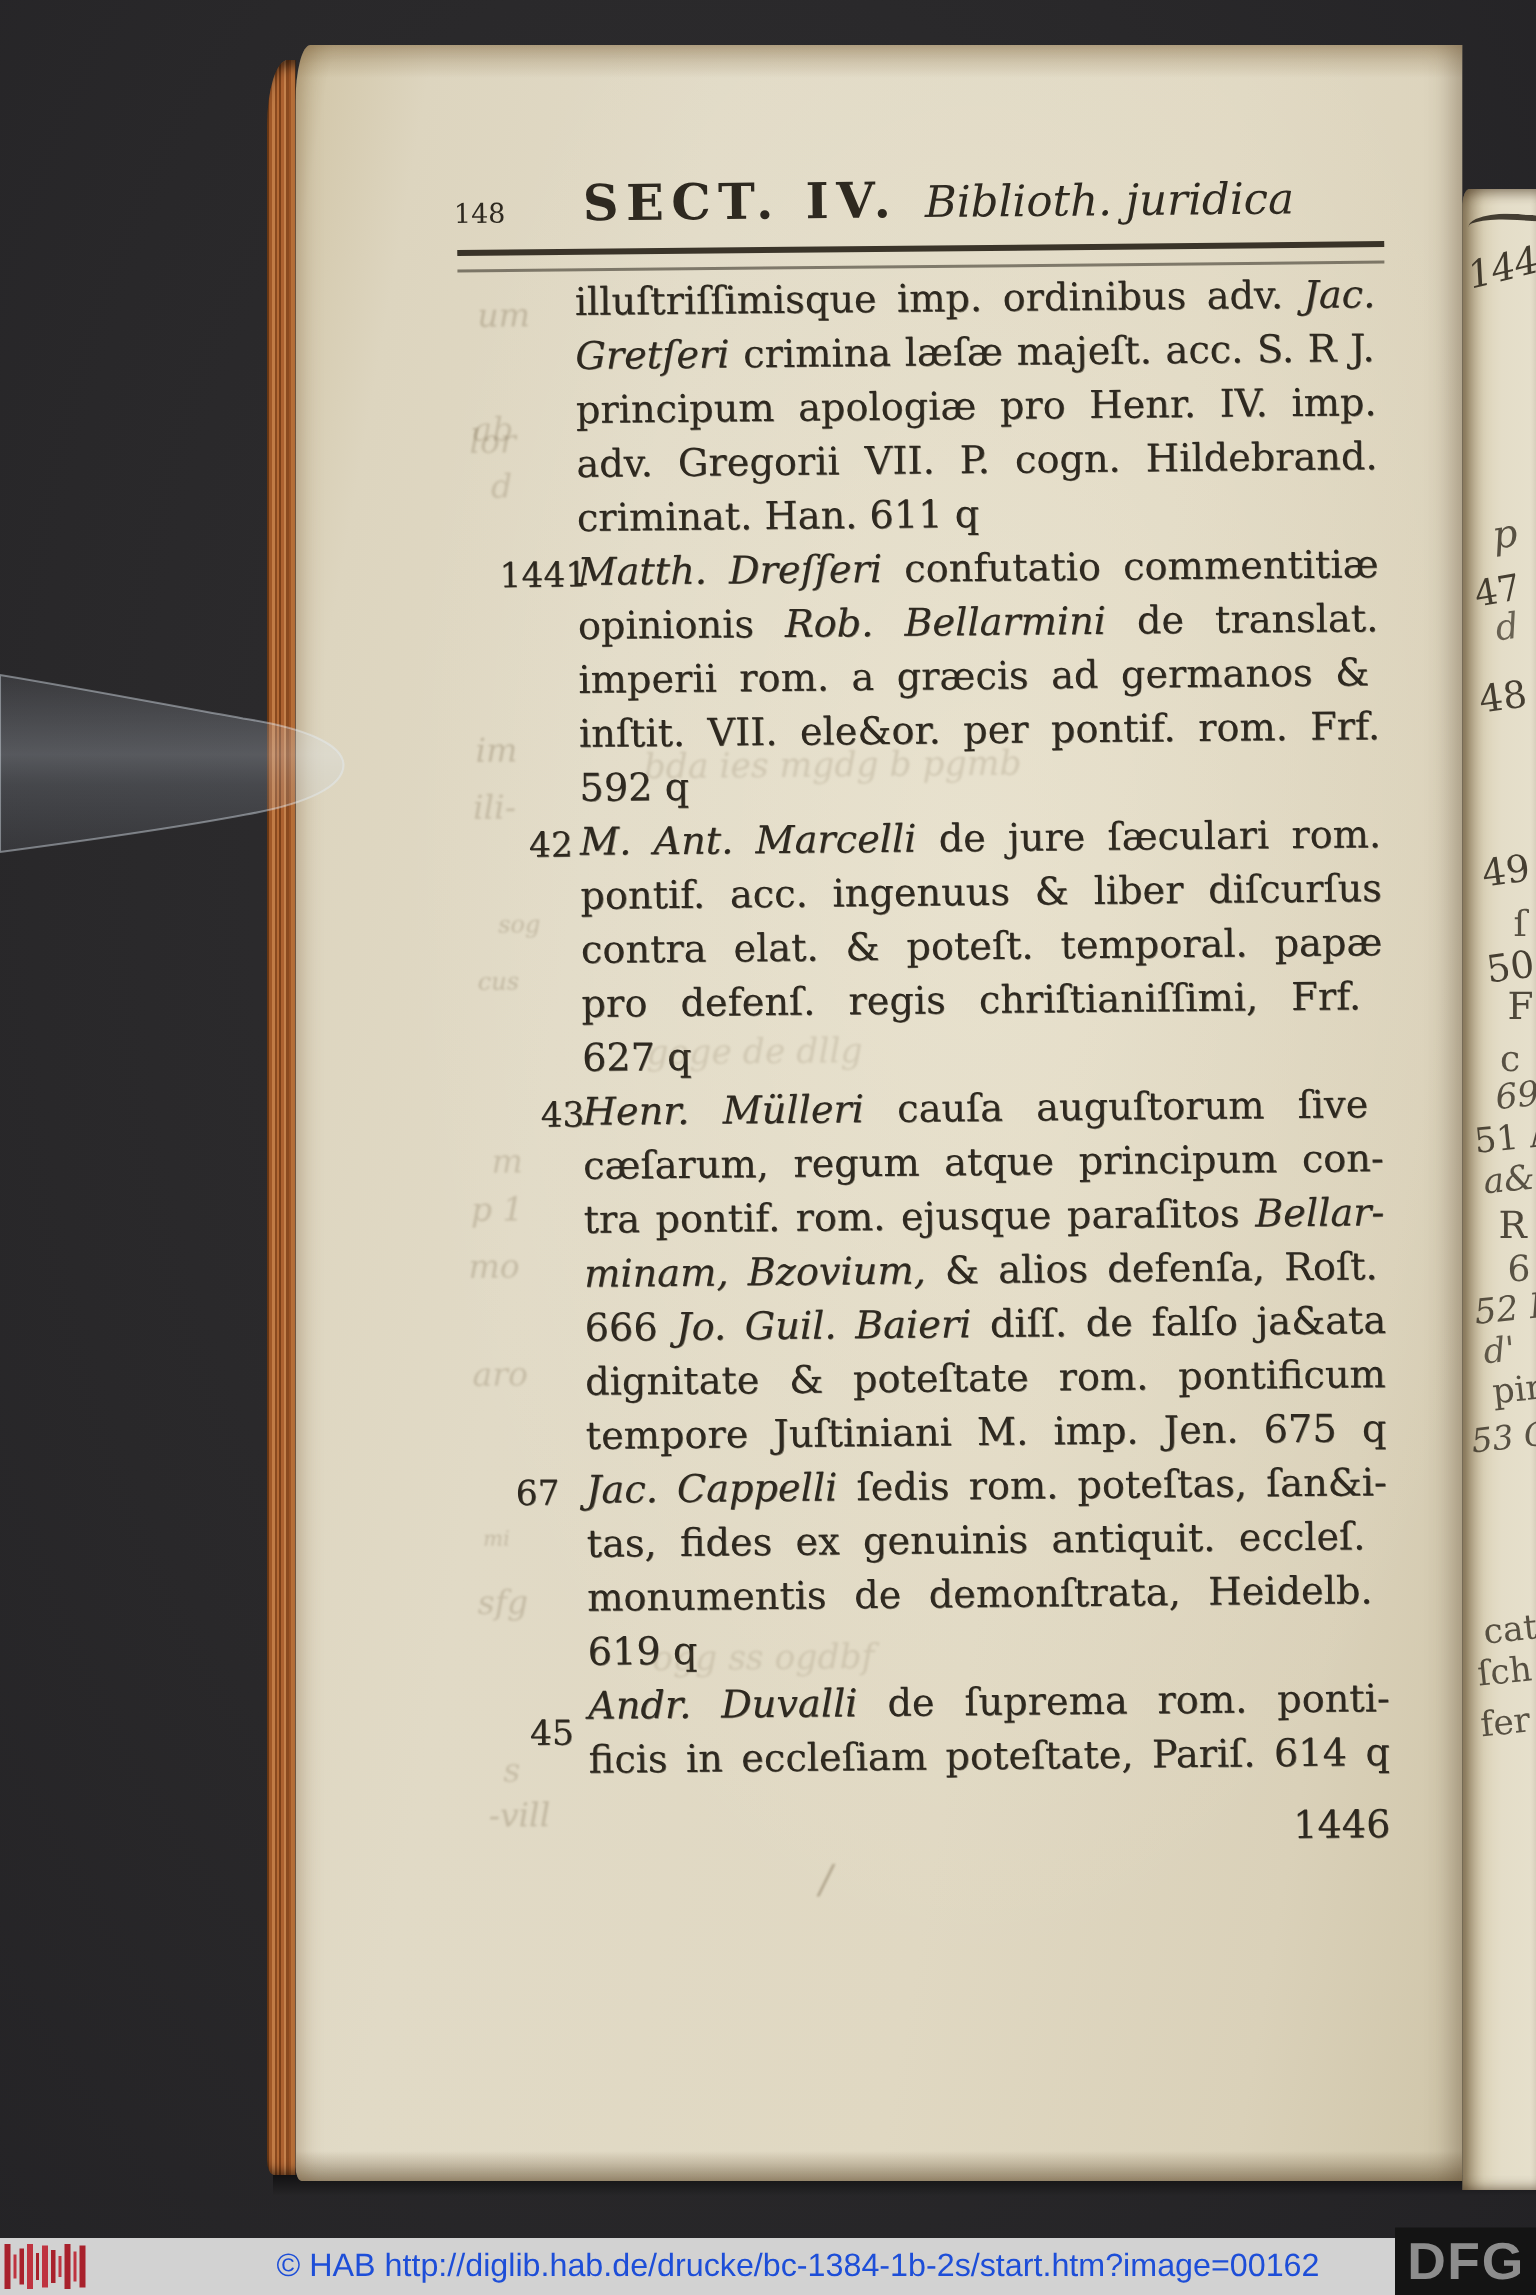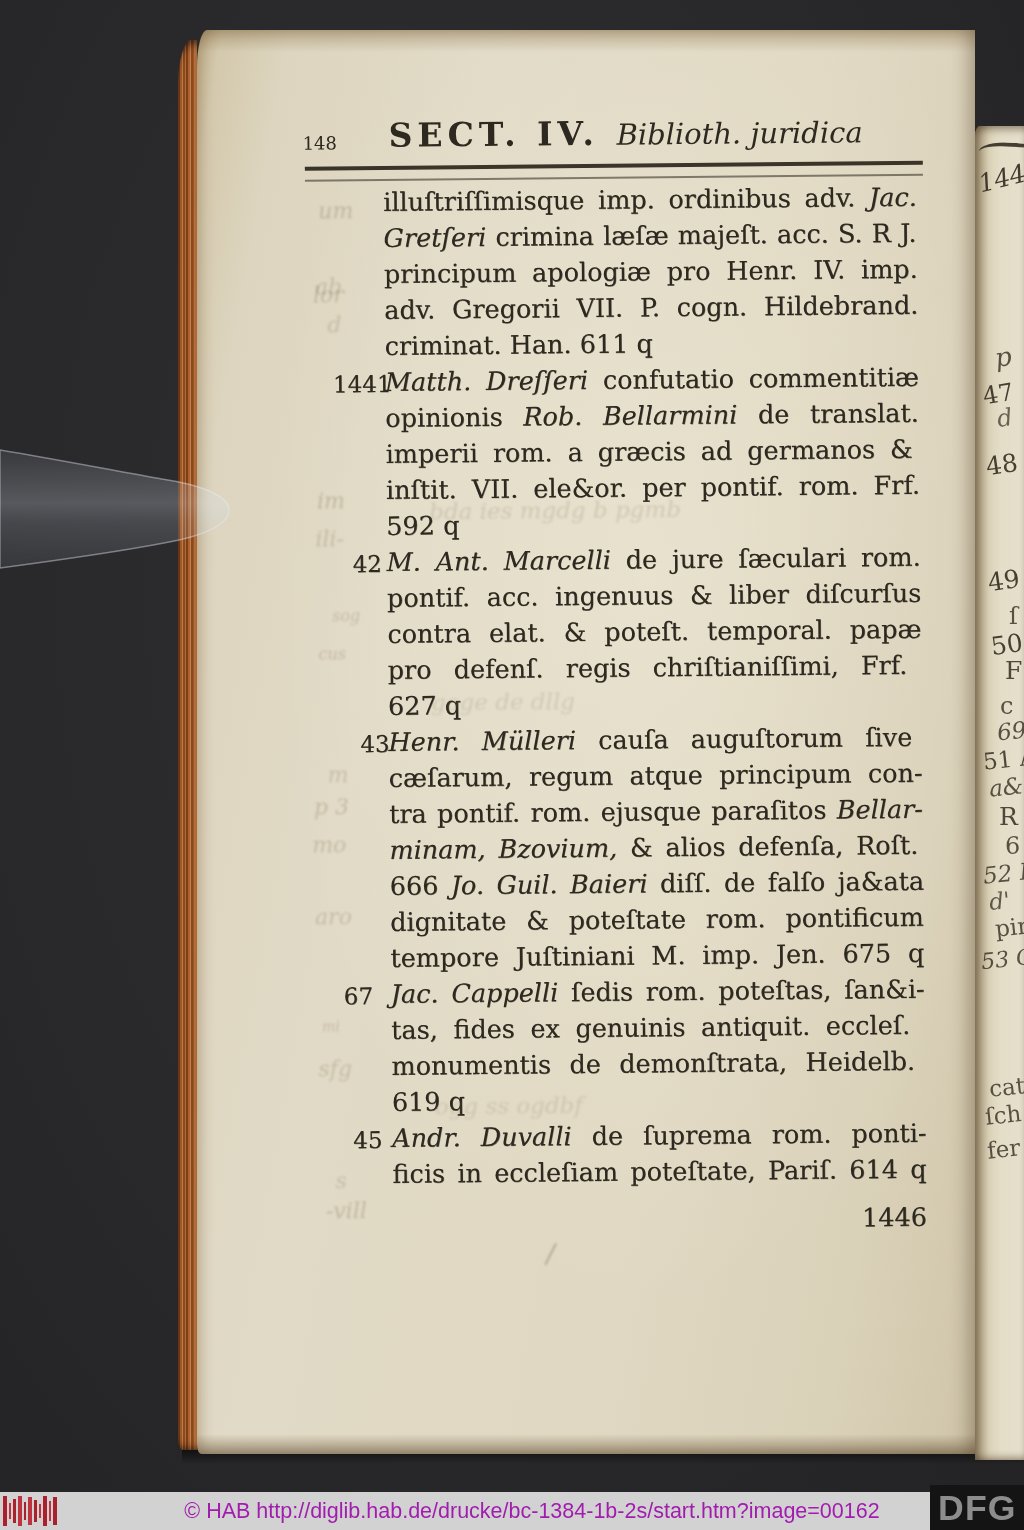--- a/index.html
+++ b/index.html
@@ -60,21 +60,21 @@
   .ghost{position:absolute;color:#7a6a4e;font-style:italic;filter:blur(.8px);white-space:nowrap;}
 
   
   .holder{position:absolute;left:0;top:444px;}
 
   
   .footer{position:absolute;left:0;top:1492px;width:1024px;height:38px;background:#d2d2d2;}
   .barcode{position:absolute;left:3px;top:0;height:38px;display:flex;align-items:center;gap:2px;}
   .bc{width:3px;}
   .credit{position:absolute;left:532px;top:50%;transform:translate(-50%,-50%);
-    font-family:"Liberation Sans","DejaVu Sans",sans-serif;font-size:21.5px;color:#a21caf;white-space:nowrap;}
+    font-family:"Liberation Sans","DejaVu Sans",sans-serif;font-size:21.5px;color:#1d4ed8;white-space:nowrap;}
   .dfg{position:absolute;right:0;top:-7px;width:94px;height:45px;background:#141414;
     display:flex;align-items:center;justify-content:center;
     font-family:"Liberation Sans",sans-serif;font-weight:900;font-size:33px;color:#8d8d8d;
     letter-spacing:1px;transform-origin:center;}
   .dfg span{transform:scaleX(1.08) scaleY(1.05);}
 </style>
 </head>
 <body>
 
 <div id="stage">
@@ -108,37 +108,37 @@
           <div class="line"><span class="seg-wrap" style="word-spacing: 8.25px;"><span>cæſarum, regum atque principum con-</span></span></div>
           <div class="line"><span class="seg-wrap" style="word-spacing: 2.2px;"><span>tra pontif. rom. ejusque paraſitos </span><span class="it">Bellar-</span></span></div>
           <div class="line"><span class="seg-wrap" style="word-spacing: 4.66667px;"><span class="it">minam, Bzovium, </span><span>&amp; alios defenſa,  Roſt.</span></span></div>
           <div class="line"><span class="seg-wrap" style="word-spacing: 4.28571px;"><span>666 </span><span class="it">Jo. Guil. Baieri </span><span>diſſ. de falſo ja&amp;ata</span></span></div>
           <div class="line"><span class="seg-wrap" style="word-spacing: 11.75px;"><span>dignitate &amp; poteſtate rom. pontificum</span></span></div>
           <div class="line"><span class="seg-wrap" style="word-spacing: 8.66667px;"><span>tempore Juſtiniani M. imp. Jen. 675 q</span></span></div>
           <div class="line"><span class="num" style="left: -47px;">67</span><span class="seg-wrap" style="word-spacing: 4.6px;"><span class="it">Jac. Cappelli </span><span>ſedis rom. poteſtas, ſan&amp;i-</span></span></div>
           <div class="line"><span class="seg-wrap" style="word-spacing: 7.42857px;"><span>tas,  fides ex genuinis antiquit.  eccleſ.</span></span></div>
           <div class="line"><span class="seg-wrap" style="word-spacing: 10.25px;"><span>monumentis de demonſtrata,  Heidelb.</span></span></div>
           <div class="line"><span class="seg-wrap"><span>619 q</span></span></div>
-          <div class="line"><span class="num" style="left: -39px;">45</span><span class="seg-wrap" style="word-spacing: 11.8px;"><span class="it">Andr. Duvalli </span><span>de ſuprema rom. ponti-</span></span></div>
+          <div class="line"><span class="num" style="left: -39px; margin-top: 16px;">45</span><span class="seg-wrap" style="word-spacing: 11.8px;"><span class="it">Andr. Duvalli </span><span>de ſuprema rom. ponti-</span></span></div>
           <div class="line"><span class="seg-wrap" style="word-spacing: 4.16667px;"><span>ficis in eccleſiam poteſtate, Pariſ. 614 q</span></span></div>
           <div class="catchword">1446</div>
         </div>
       <div id="ghostLayer">
           <div class="ghost" style="position: absolute; left: 125px; top: 166px; font-size: 22px; opacity: 0.3;">um</div>
           <div class="ghost" style="position: absolute; left: 119px; top: 206px; font-size: 22px; opacity: 0.28; margin-top: 44px;">lor</div>
           <div class="ghost" style="position: absolute; left: 121px; top: 242px; font-size: 22px; opacity: 0.26;">ab</div>
           <div class="ghost" style="position: absolute; left: 133px; top: 280px; font-size: 22px; opacity: 0.25;">d</div>
           <div class="ghost" style="position: absolute; left: 121px; top: 456px; font-size: 22px; opacity: 0.3;">im</div>
           <div class="ghost" style="position: absolute; left: 119px; top: 494px; font-size: 22px; opacity: 0.28;">ili-</div>
           <div class="ghost" style="position: absolute; left: 233px; top: 467px; font-size: 23px; opacity: 0.2;">bda   ies  mgdg  b  pgmb</div>
           <div class="ghost" style="position: absolute; left: 135px; top: 574px; font-size: 16px; opacity: 0.28;">sog</div>
           <div class="ghost" style="position: absolute; left: 121px; top: 612px; font-size: 16px; opacity: 0.3; font-style: italic;">cus</div>
           <div class="ghost" style="position: absolute; left: 233px; top: 658px; font-size: 23px; opacity: 0.18;">goge  de  dllg</div>
           <div class="ghost" style="position: absolute; left: 129px; top: 730px; font-size: 22px; opacity: 0.25;">m</div>
-          <div class="ghost" style="position: absolute; left: 115px; top: 762px; font-size: 22px; opacity: 0.28;">p 3</div>
+          <div class="ghost" style="position: absolute; left: 115px; top: 762px; font-size: 22px; opacity: 0.28;">p 1</div>
           <div class="ghost" style="position: absolute; left: 113px; top: 800px; font-size: 22px; opacity: 0.27;">mo</div>
           <div class="ghost" style="position: absolute; left: 115px; top: 872px; font-size: 22px; opacity: 0.26;">aro</div>
           <div class="ghost" style="position: absolute; left: 121px; top: 986px; font-size: 14px; opacity: 0.28;">mi</div>
           <div class="ghost" style="position: absolute; left: 117px; top: 1024px; font-size: 22px; opacity: 0.27;">sfg</div>
           <div class="ghost" style="position: absolute; left: 233px; top: 1062px; font-size: 23px; opacity: 0.18;">ogg  ss  ogdbf</div>
           <div class="ghost" style="position: absolute; left: 133px; top: 1136px; font-size: 22px; opacity: 0.25;">s</div>
           <div class="ghost" style="position: absolute; left: 123px; top: 1166px; font-size: 22px; opacity: 0.3;">-vill</div>
           <div class="ghost" style="position: absolute; left: 343px; top: 1208px; font-size: 26px; opacity: 0.45;">∕</div>
         </div>
     </div>

